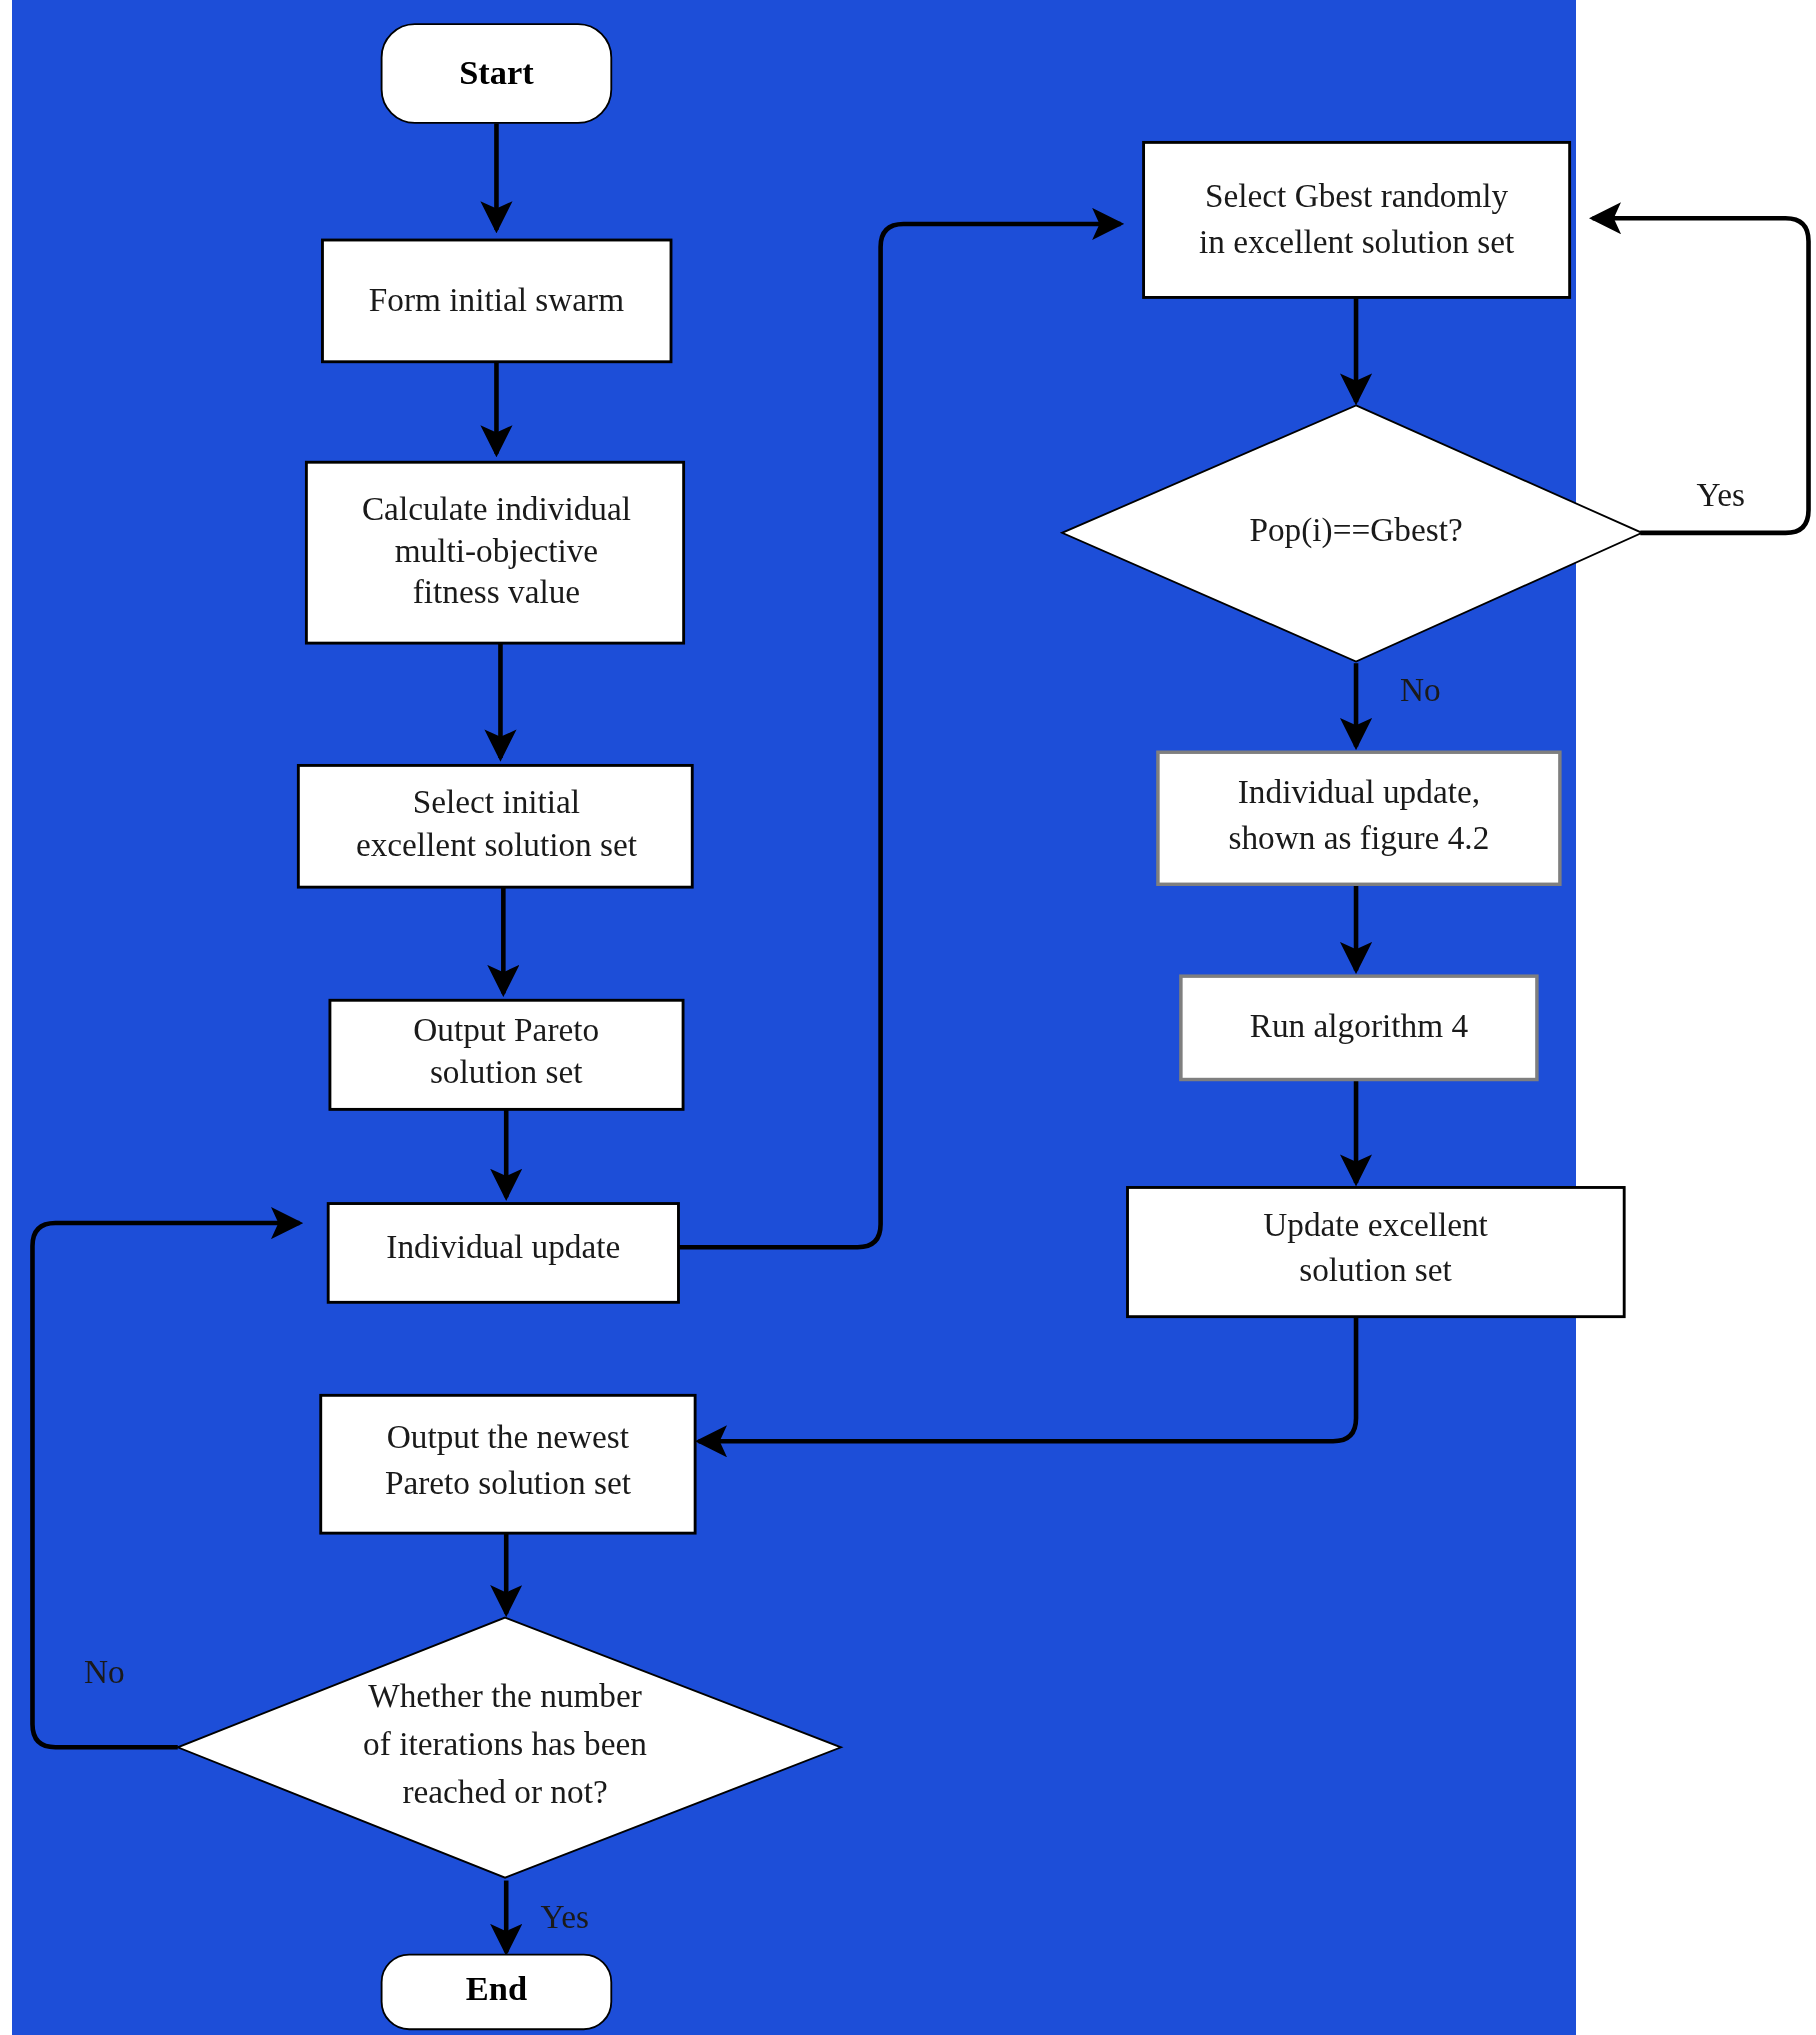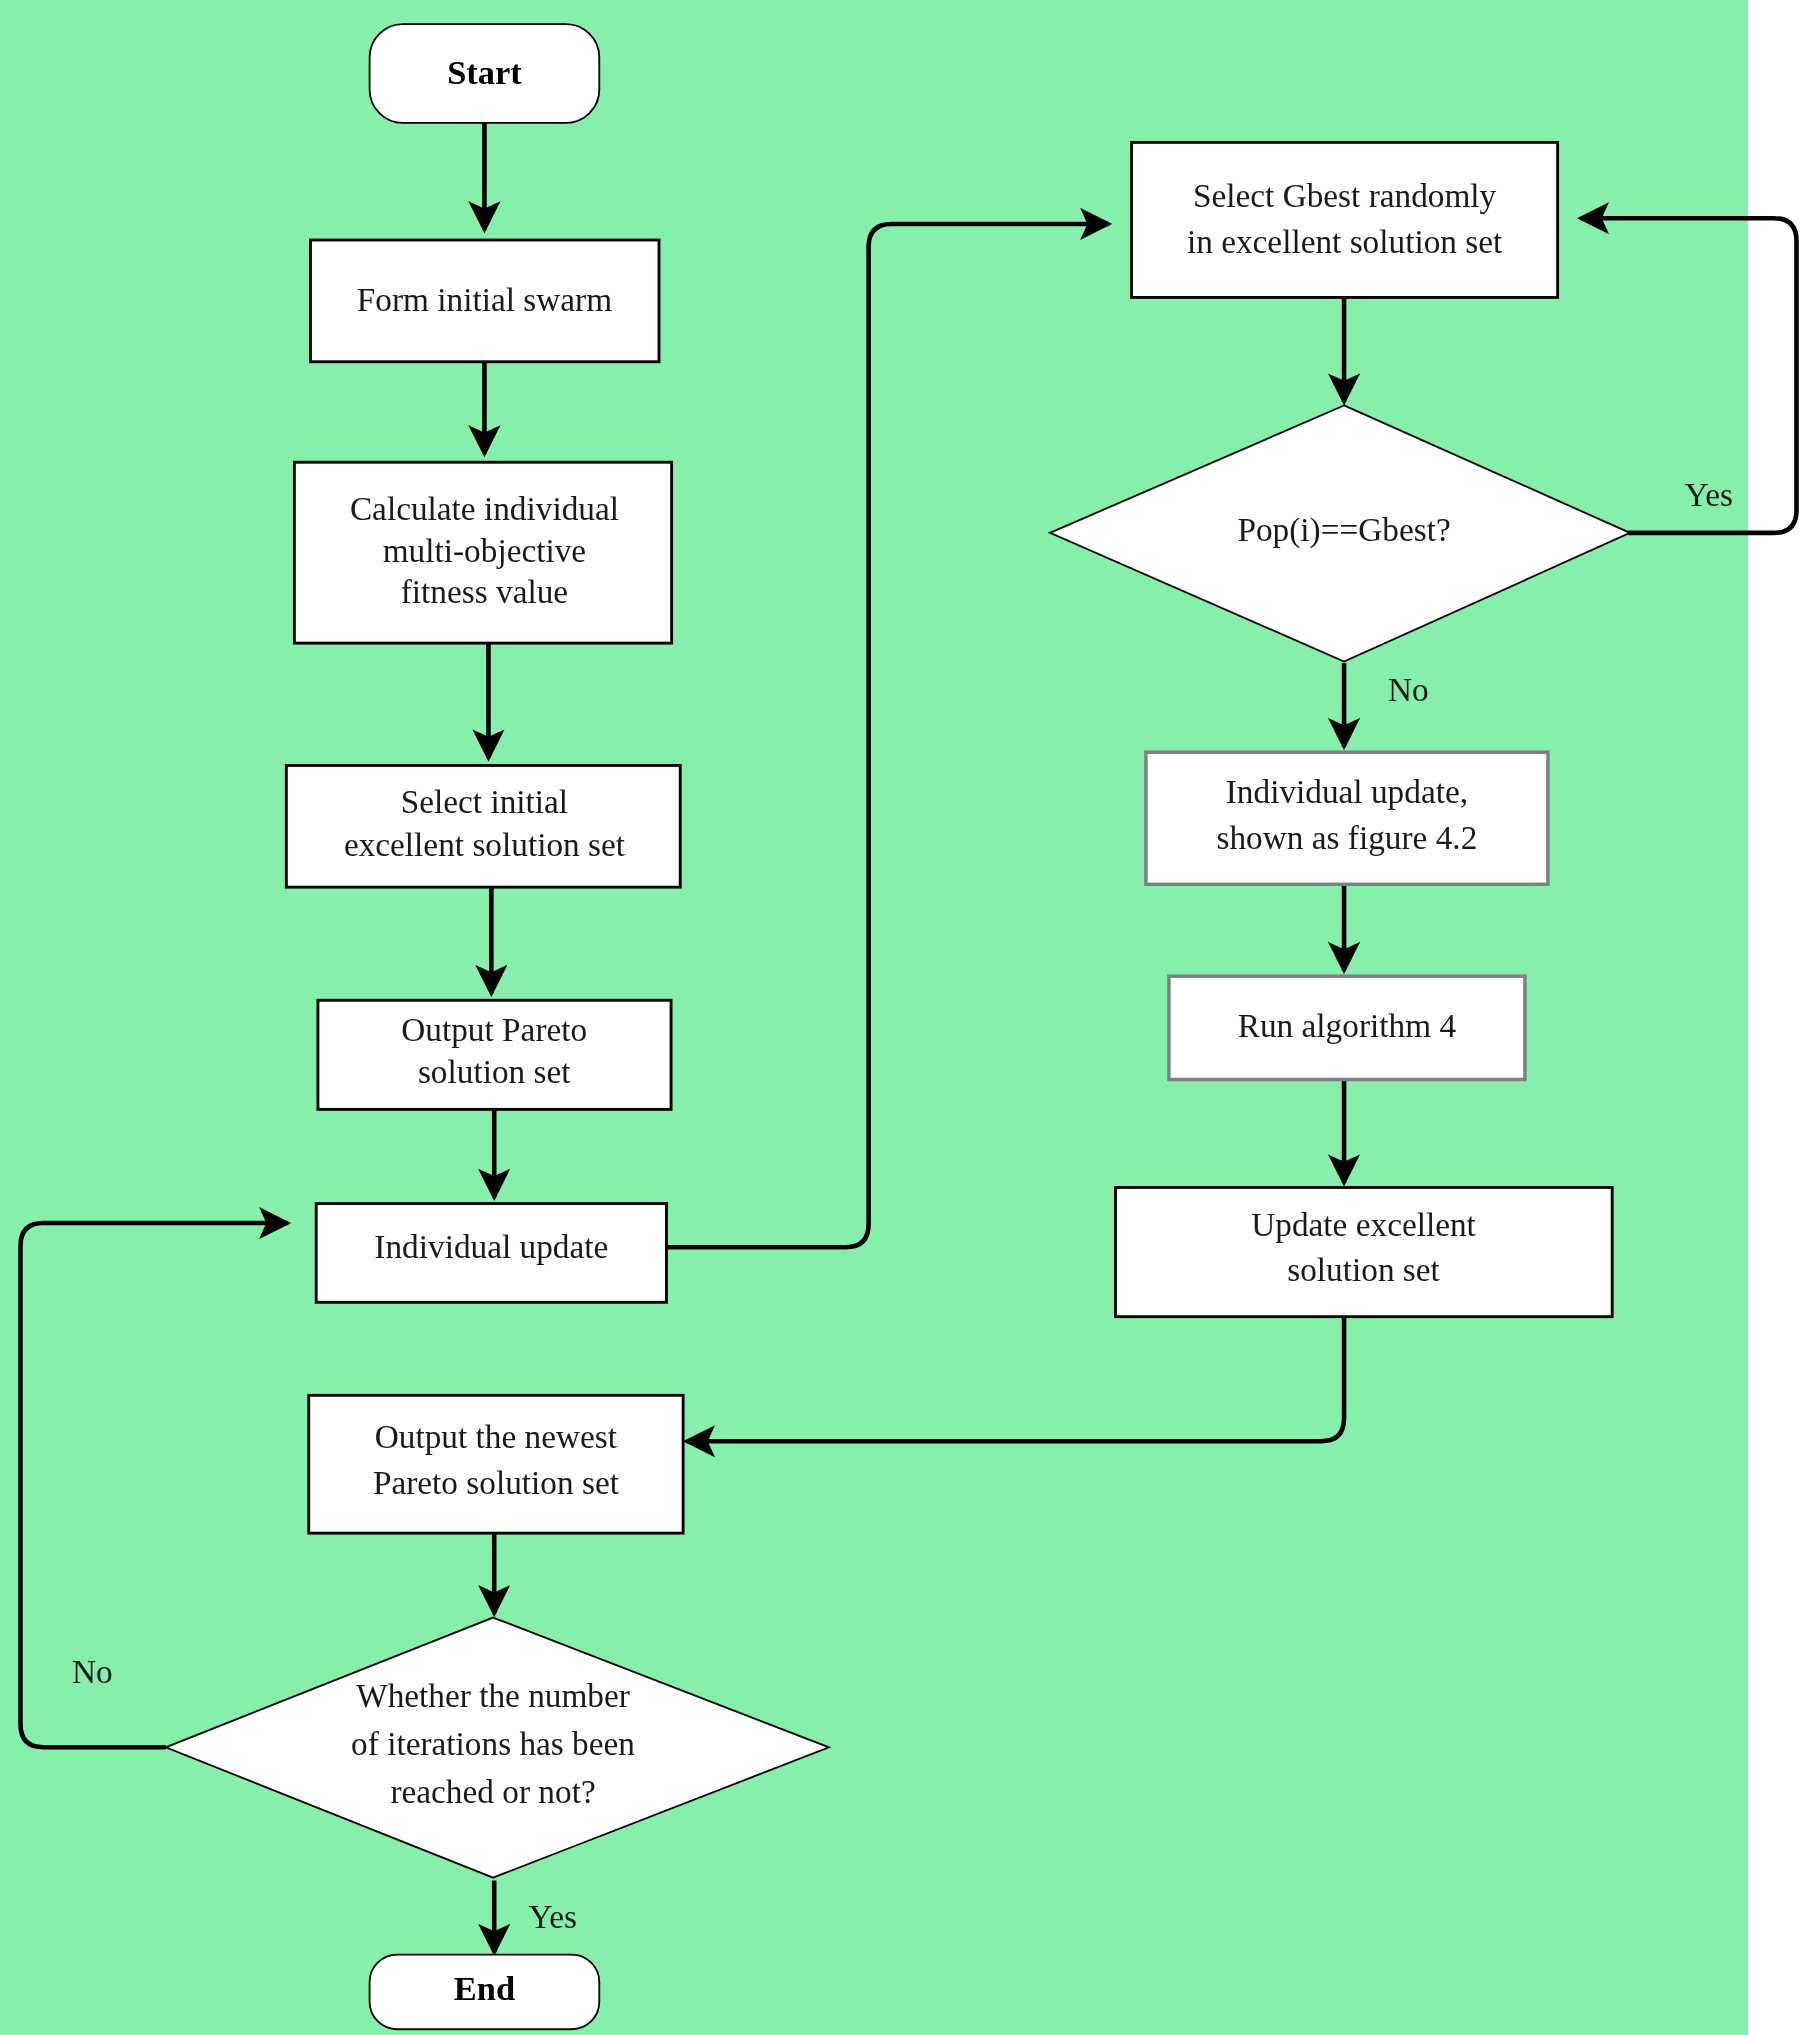--- a/index.html
+++ b/index.html
@@ -2,24 +2,25 @@
 <html style="font-size:9.2px"><head>
 <meta charset="utf-8">
 <style>
   html, body {
     margin: 0;
     padding: 0;
     background: #ffffff;
   }
   #flowchart-root {
     position: relative;
-    width: 1748px;
+    width: 1564px;
     height: 2035px;
-    background: #86efac;
+    background: #1d4ed8;
     font-family: "Liberation Serif", "DejaVu Serif", serif;
+    margin-left: 12px;
   }
   svg#flow-svg {
     position: absolute;
     top: 0;
     left: 0;
     width: 1817px;
     height: 2035px;
     display: block;
   }
   .node-shape-black {

